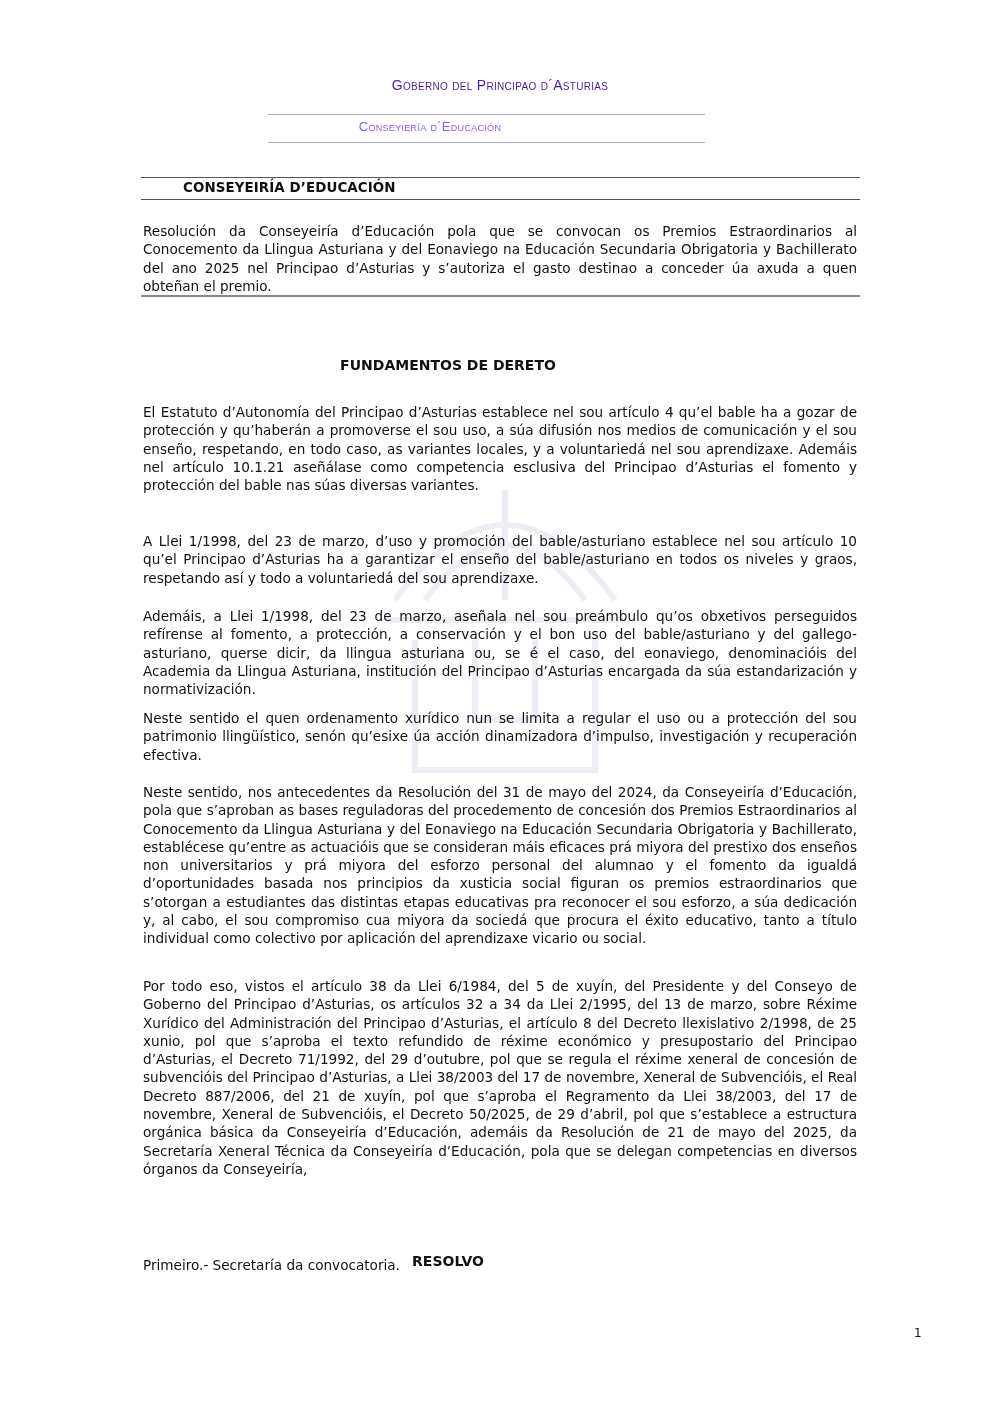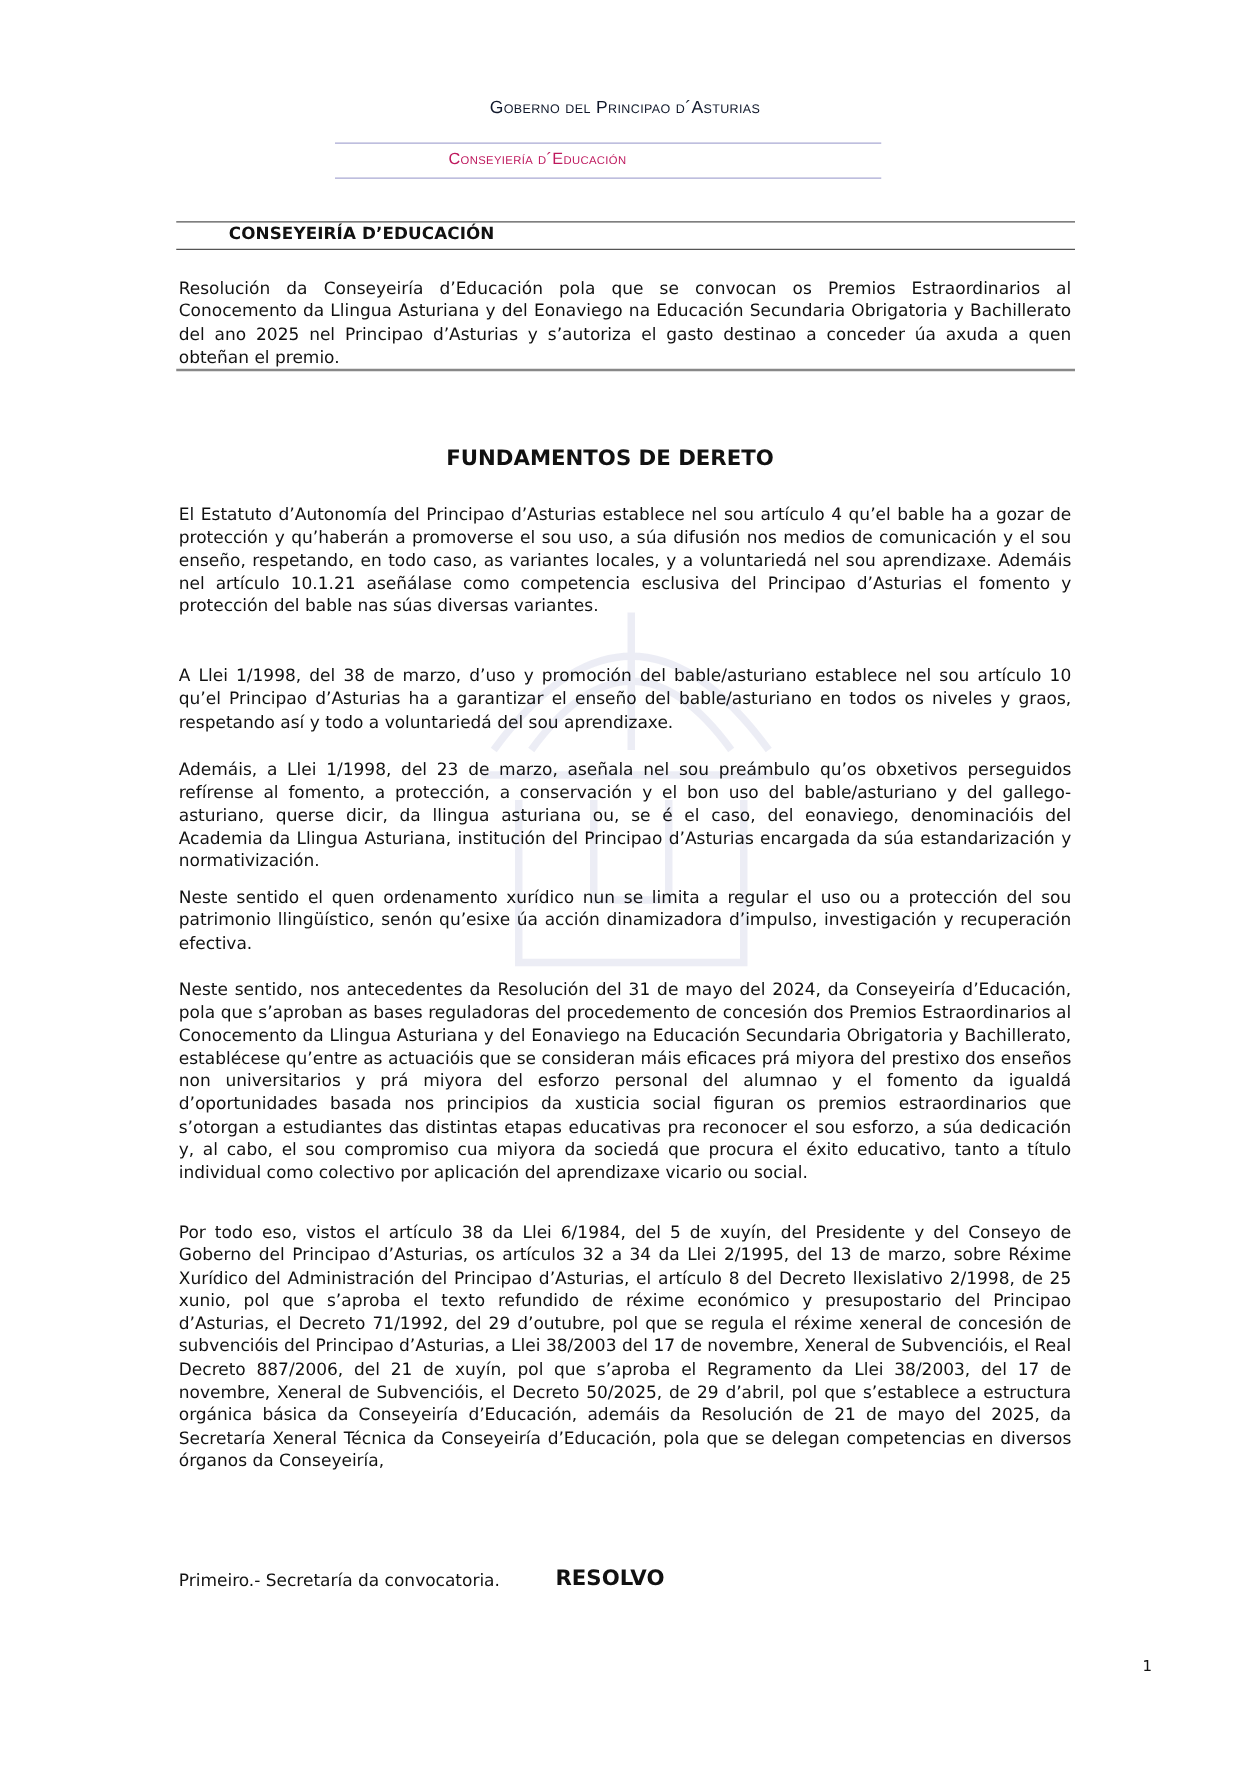--- a/index.html
+++ b/index.html
@@ -1,38 +1,38 @@
 <!DOCTYPE html>
 <html><head>
 <meta charset="utf-8">
 <style>
   html, body { margin: 0; padding: 0; background: #ffffff; }
   body { width: 1000px; height: 1414px; position: relative; overflow: hidden;
          font-family: "DejaVu Sans", sans-serif; color: #111; }
   .page { position: absolute; left: 0; top: 0; width: 1000px; height: 1414px; }
 
   .hdr-title { position: absolute; left: 0; width: 1000px; text-align: center;
-               top: 77px; font-family: "Liberation Sans", sans-serif; color: #0f172a;
+               top: 77px; font-family: "Liberation Sans", sans-serif; color: #4c1d95;
                font-size: 14px; font-variant: small-caps; letter-spacing: 0.3px; }
   .hdr-rule { position: absolute; left: 268px; width: 437px; height: 0; border-top: 1px solid #a9a9d4; }
   .hdr-sub { position: absolute; left: 0; width: 860px; text-align: center; top: 119px;
-             font-family: "Liberation Sans", sans-serif; color: #be185d; font-size: 13px;
+             font-family: "Liberation Sans", sans-serif; color: #8b5cf6; font-size: 13px;
              font-variant: small-caps; letter-spacing: 0.3px; }
 
   .rule { position: absolute; left: 141px; width: 719px; height: 0; border-top: 1px solid #555; }
   .rule.thick { border-top: 2px solid #888; }
 
   .section-title { position: absolute; left: 143px; top: 180px; font-weight: bold;
                    font-size: 13.4px; letter-spacing: 0.1px; margin-left: 40px; }
 
   .block { position: absolute; left: 143px; width: 714px; font-size: 13.6px;
            line-height: 18.3px; text-align: justify; }
 
   .center-heading { position: absolute; left: 0; width: 896px; text-align: center;
-                    font-weight: bold; font-size: 17px; padding-left: 40px; }
+                    font-weight: bold; font-size: 14px; }
 
   .page-number { position: absolute; left: 914px; top: 1326px; font-size: 12px; }
 
   .watermark { position: absolute; left: 355px; top: 470px; width: 300px; height: 320px;
                opacity: 0.08; pointer-events: none; }
 </style>
 </head>
 <body>
 
 <div class="page">
@@ -56,21 +56,21 @@
   <div class="rule" style="top:177px"></div>
   <div class="section-title">CONSEYEIRÍA D’EDUCACIÓN</div>
   <div class="rule" style="top:199px"></div>
 
   <div class="block" style="top:222px">Resolución da Conseyeiría d’Educación pola que se convocan os Premios Estraordinarios al Conocemento da Llingua Asturiana y del Eonaviego na Educación Secundaria Obrigatoria y Bachillerato del ano 2025 nel Principao d’Asturias y s’autoriza el gasto destinao a conceder úa axuda a quen obteñan el premio.</div>
   <div class="rule thick" style="top:295px"></div>
 
   <div class="center-heading" style="top:357px">FUNDAMENTOS DE DERETO</div>
 
   <div class="block" style="top:403px">El Estatuto d’Autonomía del Principao d’Asturias establece nel sou artículo 4 qu’el bable ha a gozar de protección y qu’haberán a promoverse el sou uso, a súa difusión nos medios de comunicación y el sou enseño, respetando, en todo caso, as variantes locales, y a voluntariedá nel sou aprendizaxe. Ademáis nel artículo 10.1.21 aseñálase como competencia esclusiva del Principao d’Asturias el fomento y protección del bable nas súas diversas variantes.</div>
-  <div class="block" style="top:532px">A Llei 1/1998, del 38 de marzo, d’uso y promoción del bable/asturiano establece nel sou artículo 10 qu’el Principao d’Asturias ha a garantizar el enseño del bable/asturiano en todos os niveles y graos, respetando así y todo a voluntariedá del sou aprendizaxe.</div>
+  <div class="block" style="top:532px">A Llei 1/1998, del 23 de marzo, d’uso y promoción del bable/asturiano establece nel sou artículo 10 qu’el Principao d’Asturias ha a garantizar el enseño del bable/asturiano en todos os niveles y graos, respetando así y todo a voluntariedá del sou aprendizaxe.</div>
   <div class="block" style="top:607px">Ademáis, a Llei 1/1998, del 23 de marzo, aseñala nel sou preámbulo qu’os obxetivos perseguidos refírense al fomento, a protección, a conservación y el bon uso del bable/asturiano y del gallego-asturiano, querse dicir, da llingua asturiana ou, se é el caso, del eonaviego, denominacióis del Academia da Llingua Asturiana, institución del Principao d’Asturias encargada da súa estandarización y normativización.</div>
   <div class="block" style="top:709px">Neste sentido el quen ordenamento xurídico nun se limita a regular el uso ou a protección del sou patrimonio llingüístico, senón qu’esixe úa acción dinamizadora d’impulso, investigación y recuperación efectiva.</div>
   <div class="block" style="top:783px">Neste sentido, nos antecedentes da Resolución del 31 de mayo del 2024, da Conseyeiría d’Educación, pola que s’aproban as bases reguladoras del procedemento de concesión dos Premios Estraordinarios al Conocemento da Llingua Asturiana y del Eonaviego na Educación Secundaria Obrigatoria y Bachillerato, establécese qu’entre as actuacióis que se consideran máis eficaces prá miyora del prestixo dos enseños non universitarios y prá miyora del esforzo personal del alumnao y el fomento da igualdá d’oportunidades basada nos principios da xusticia social figuran os premios estraordinarios que s’otorgan a estudiantes das distintas etapas educativas pra reconocer el sou esforzo, a súa dedicación y, al cabo, el sou compromiso cua miyora da sociedá que procura el éxito educativo, tanto a título individual como colectivo por aplicación del aprendizaxe vicario ou social.</div>
   <div class="block" style="top:977px">Por todo eso, vistos el artículo 38 da Llei 6/1984, del 5 de xuyín, del Presidente y del Conseyo de Goberno del Principao d’Asturias, os artículos 32 a 34 da Llei 2/1995, del 13 de marzo, sobre Réxime Xurídico del Administración del Principao d’Asturias, el artículo 8 del Decreto llexislativo 2/1998, de 25 xunio, pol que s’aproba el texto refundido de réxime económico y presupostario del Principao d’Asturias, el Decreto 71/1992, del 29 d’outubre, pol que se regula el réxime xeneral de concesión de subvencióis del Principao d’Asturias, a Llei 38/2003 del 17 de novembre, Xeneral de Subvencióis, el Real Decreto 887/2006, del 21 de xuyín, pol que s’aproba el Regramento da Llei 38/2003, del 17 de novembre, Xeneral de Subvencióis, el Decreto 50/2025, de 29 d’abril, pol que s’establece a estructura orgánica básica da Conseyeiría d’Educación, ademáis da Resolución de 21 de mayo del 2025, da Secretaría Xeneral Técnica da Conseyeiría d’Educación, pola que se delegan competencias en diversos órganos da Conseyeiría,</div>
 
   <div class="center-heading" style="top:1253px">RESOLVO</div>
   <div class="block" style="top:1256px">Primeiro.- Secretaría da convocatoria.</div>
 
   <div class="page-number">1</div>
 </div>

